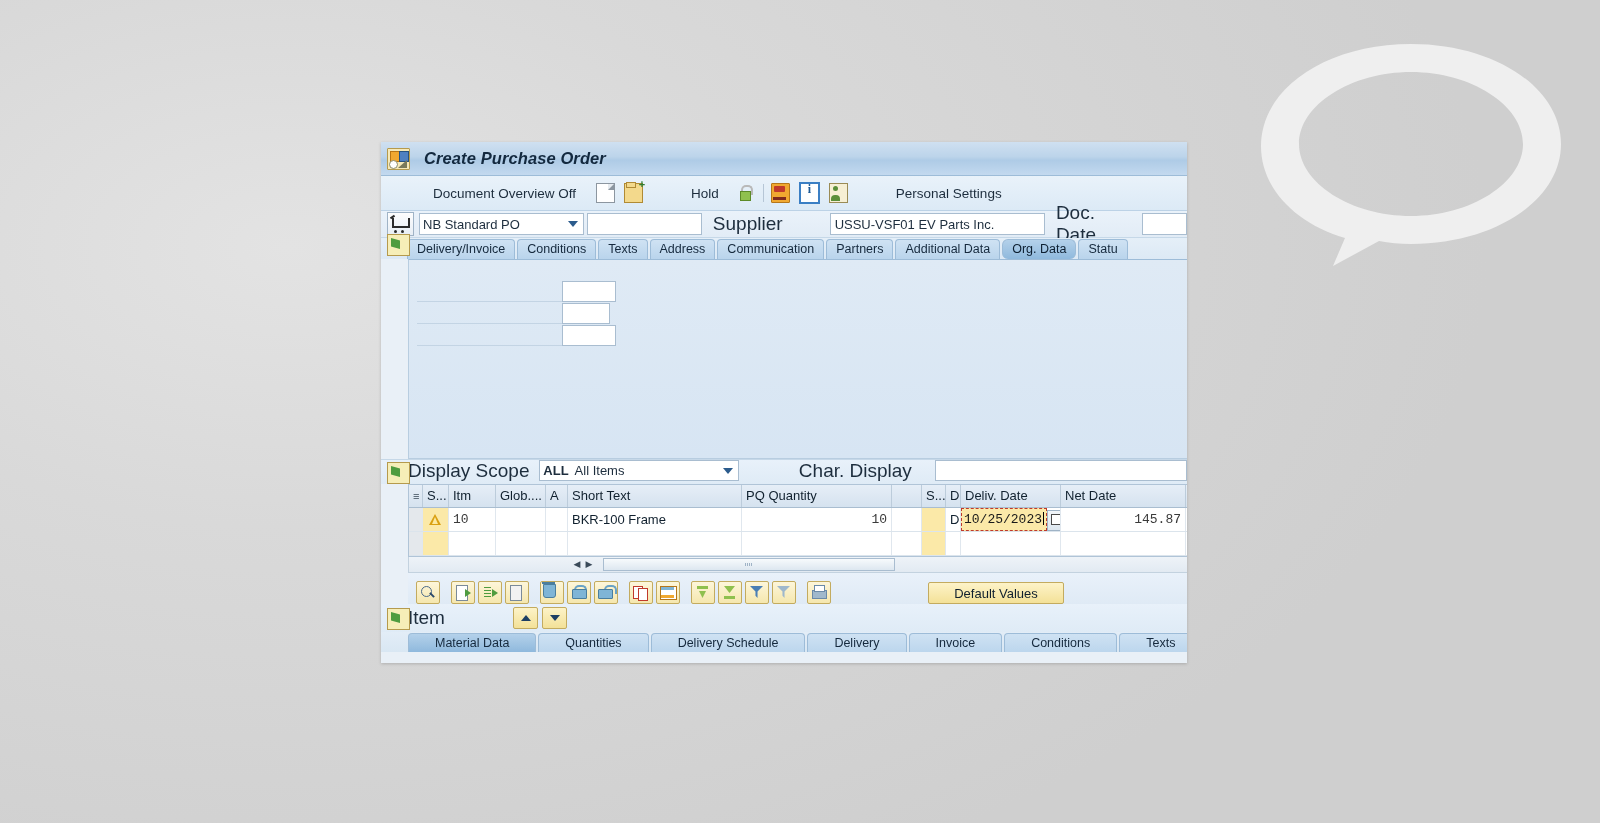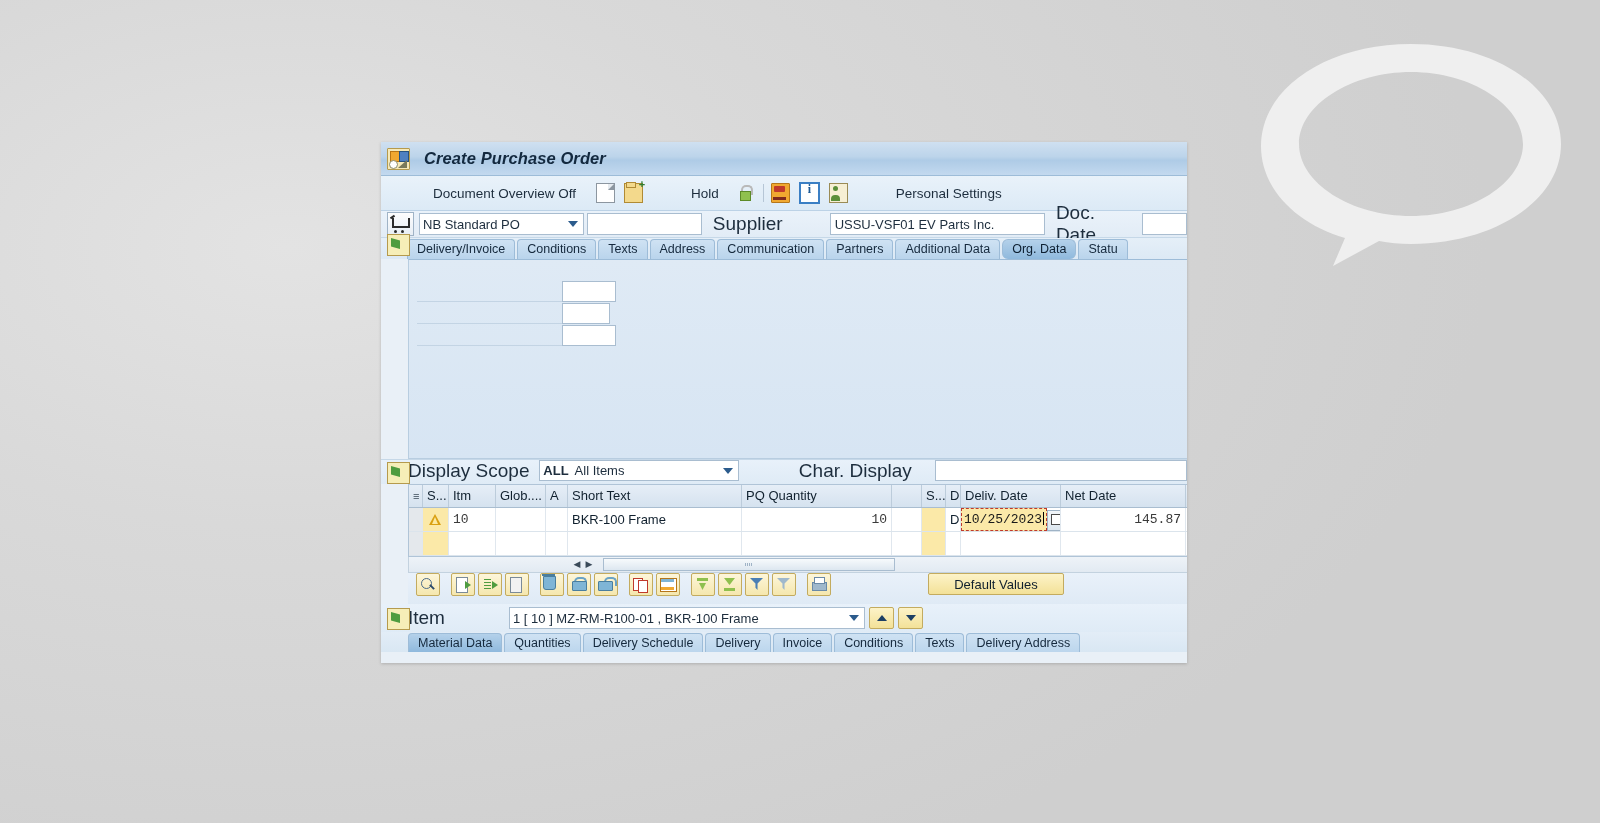--- a/index.html
+++ b/index.html
@@ -202,21 +202,21 @@
     border:1px solid #c3d2df;border-top:none;display:flex;align-items:center;
   }
   .arrowL,.arrowR{width:12px;text-align:center;font-size:9px;color:#3a4a59;line-height:1;}
   .thumb{
     height:11px;background:linear-gradient(#f7fafc,#dde7f0);border:1px solid #a9bdd0;
     margin-left:8px;position:relative;
   }
   .thumb:after{content:"";position:absolute;left:50%;top:4px;margin-left:-4px;width:8px;height:3px;
     background:repeating-linear-gradient(to right,#9fb3c6 0 1px,transparent 1px 2px);}
   
-  .itoolbar{margin-left:27px;width:779px;height:31px;display:flex;align-items:flex-start;
+  .itoolbar{margin-left:27px;width:779px;height:31px;display:flex;align-items:flex-end;
     background:linear-gradient(to bottom,#e9f1fa,#dfeaf5);}
   .ibtn{
     width:22px;height:21px;background:linear-gradient(#fdf6da,#f5e7ae);
     border:1px solid #c3ab5f;border-radius:2px;margin-right:3px;position:relative;flex:0 0 auto;
   }
   .ibtn.sp{margin-right:11px;}
   .ib-glyph{position:absolute;inset:3px;}
   .gl-mag:before{content:"";position:absolute;left:1px;top:1px;width:9px;height:9px;border:1.5px solid #4a6a8a;border-radius:50%;}
   .gl-mag:after{content:"";position:absolute;left:9px;top:9px;width:6px;height:2px;background:#2b4a6a;transform:rotate(45deg);}
   .gl-doc{position:absolute;left:1px;top:0;width:10px;height:14px;background:#fff;border:1px solid #7a8a99;}
@@ -265,21 +265,21 @@
   }
   .navbtn i{position:absolute;left:50%;top:50%;width:0;height:0;margin-left:-5px;}
   .navbtn.up i{margin-top:-3px;border-left:5px solid transparent;border-right:5px solid transparent;border-bottom:6px solid #1d3f63;}
   .navbtn.dn i{margin-top:-3px;border-left:5px solid transparent;border-right:5px solid transparent;border-top:6px solid #1d3f63;}
   
   .btabs{
     height:20px;display:flex;align-items:flex-end;padding-left:27px;
     background:linear-gradient(to bottom,#e3edf7,#d9e7f3);
   }
   .btab{
-    height:18px;line-height:18px;padding:0 9px;font-size:12.5px;color:#15293d;
+    height:18px;line-height:18px;padding:0 26px;font-size:12.5px;color:#15293d;
     background:linear-gradient(to bottom,#cfe2f3,#bcd6ed);
     border:1px solid #9dbcd8;border-bottom:none;border-radius:4px 4px 0 0;margin-right:2px;white-space:nowrap;
   }
   .btab.active{background:linear-gradient(to bottom,#b4d1ea,#8fb9dd);}
 </style>
 </head>
 <body>
 
 <div id="desktop">
   <svg id="watermark" viewBox="0 0 312 232">
@@ -499,24 +499,20 @@
         </div>
       </div>
     <div class="ibtn">
         <div class="ib-glyph gl-print"></div>
       </div>
     <div class="defbtn">Default Values</div>
   </div>
 
   <div class="itembar">
     <div class="lbl" style="width:101px;">Item</div>
-    <div class="selbox" style="width:348px;">
-      <span>1 [ 10 ] MZ-RM-R100-01 , BKR-100 Frame</span>
-      <span class="caret"></span>
-    </div>
     <div class="navbtn up">
         <i></i>
       </div>
     <div class="navbtn dn">
         <i></i>
       </div>
   </div>
 
   <div class="btabs" id="item-tabs">
       <div class="btab active">Material Data</div>

